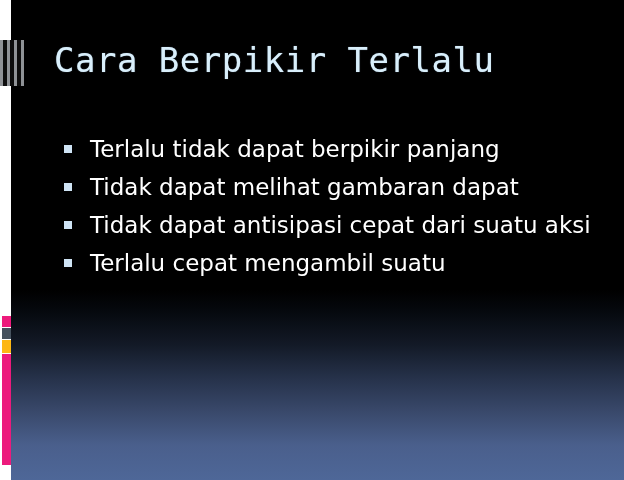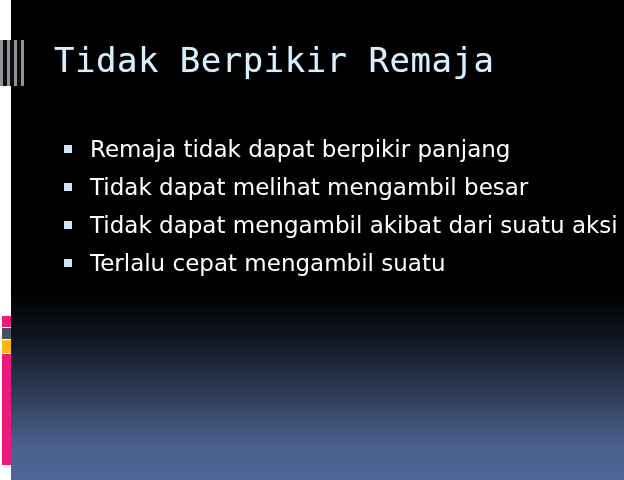--- a/index.html
+++ b/index.html
@@ -150,37 +150,37 @@
       <div class="vbar b3"></div>
     </div>
 
     <div class="color-chip" id="chip-pink"></div>
     <div class="color-chip" id="chip-slate"></div>
     <div class="color-chip" id="chip-amber"></div>
 
     <div id="left-long-bar"></div>
   </div>
 
-  <div id="slide-title">Tidak Berpikir Remaja</div>
+  <div id="slide-title">Cara Berpikir Terlalu</div>
 
   <ul id="bullet-list">
 
     <li class="bullet-row">
       <span class="bullet-marker"></span>
-      <span class="bullet-text">Remaja tidak dapat berpikir panjang</span>
+      <span class="bullet-text">Terlalu tidak dapat berpikir panjang</span>
     </li>
 
     <li class="bullet-row">
       <span class="bullet-marker"></span>
-      <span class="bullet-text">Tidak dapat melihat mengambil besar</span>
+      <span class="bullet-text">Tidak dapat melihat gambaran dapat</span>
     </li>
 
     <li class="bullet-row">
       <span class="bullet-marker"></span>
-      <span class="bullet-text">Tidak dapat mengambil akibat dari suatu aksi</span>
+      <span class="bullet-text">Tidak dapat antisipasi cepat dari suatu aksi</span>
     </li>
 
     <li class="bullet-row">
       <span class="bullet-marker"></span>
       <span class="bullet-text">Terlalu cepat mengambil suatu</span>
     </li>
 
   </ul>
 
 </div>

